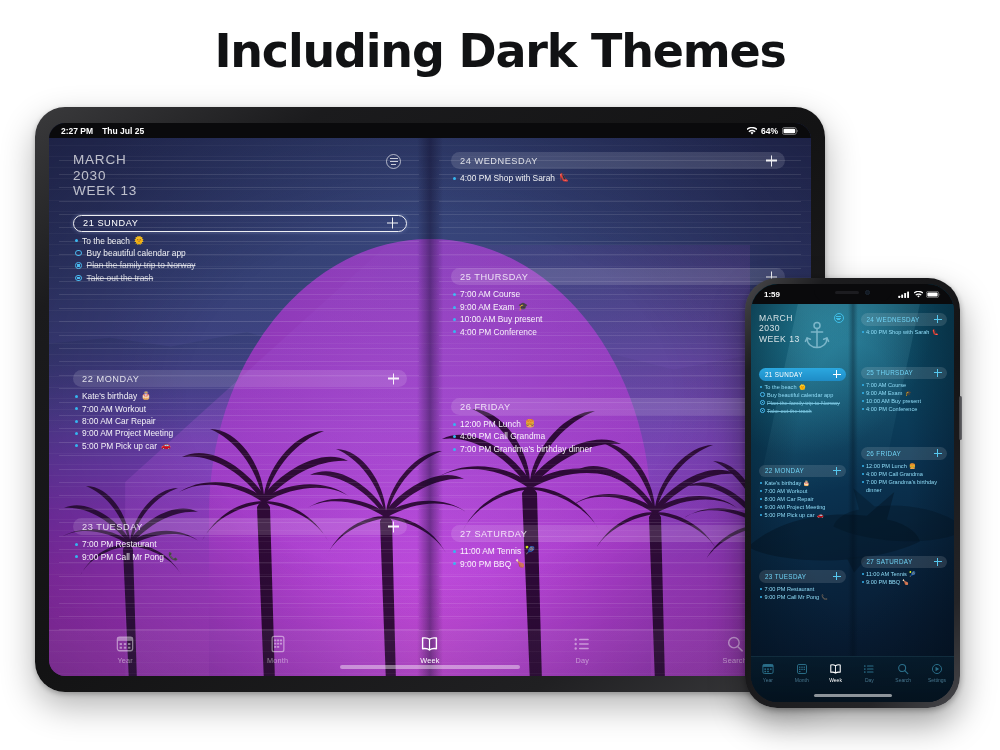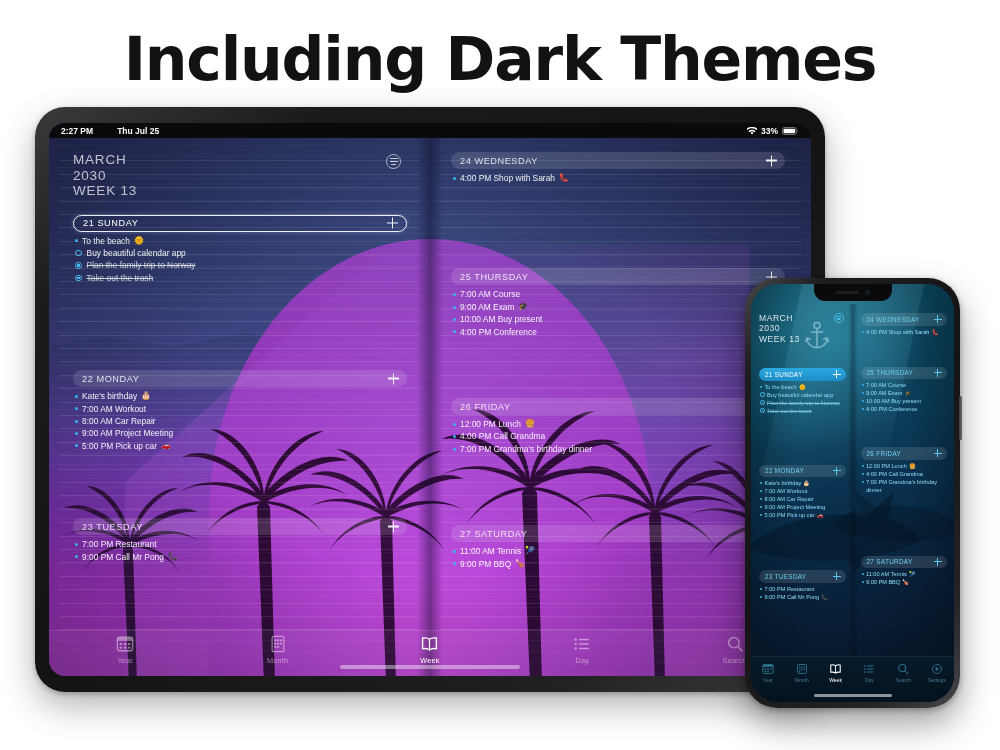--- a/index.html
+++ b/index.html
@@ -9,21 +9,21 @@
     font-family: "Liberation Sans", sans-serif;
     overflow: hidden;
   }
 
   
   #headline {
     position: absolute; top: 24px; left: 0; width: 1000px;
     text-align: center;
     font-family: "DejaVu Sans", sans-serif;
     font-weight: 700;
-    font-size: 60px;
+    font-size: 46px;
     letter-spacing: -1.2px;
     color: #111214;
   }
 
   
   #ipad {
     position: absolute; left: 35px; top: 107px;
     width: 790px; height: 585px;
     background: linear-gradient(145deg,#3a3a3c 0%,#1b1b1d 18%,#131314 50%,#202022 82%,#3d3d40 100%);
     border-radius: 30px;
@@ -40,21 +40,21 @@
 
   
   .ipad-status {
     position: absolute; top:0; left:0; right:0; height: 15px;
     background: #0a0a0c;
     display:flex; align-items:center; justify-content: space-between;
     padding: 0 12px;
     color:#fff; font-size: 8.5px; font-weight: 700;
     z-index: 40;
   }
-  .ipad-status .left { display:flex; gap: 24px; }
+  .ipad-status .left { display:flex; gap: 9px; }
   .ipad-status .right { display:flex; align-items:center; gap: 4px; }
 
   
   .wall { position:absolute; inset:0; }
   .wall-sky {
     position:absolute; inset:0;
     background:
       linear-gradient(180deg,
         #27305c 0%, #2b3463 14%, #313a6d 28%,
         #3c3f7d 40%, #523f95 52%, #6a3aa8 62%,
@@ -436,21 +436,21 @@
 
     <div class="ipad-status">
       <div class="left">
         <span>2:27 PM</span>
         <span>Thu Jul 25</span>
       </div>
       <div class="right">
         <svg width="10" height="8" viewBox="0 0 12 9" fill="#fff">
           <path d="M6 8.6 4.2 6.6a2.7 2.7 0 0 1 3.6 0zM6 4.7c-1.2 0-2.3.45-3.1 1.2L1.7 4.7A6.3 6.3 0 0 1 6 3c1.7 0 3.2.65 4.3 1.7L9.1 5.9A4.5 4.5 0 0 0 6 4.7zM6 1.1C3.9 1.1 2 1.9.6 3.3L-.5 2.1A9.2 9.2 0 0 1 6-.5c2.6 0 4.9 1 6.5 2.6l-1.1 1.2A7.8 7.8 0 0 0 6 1.1z"></path>
         </svg>
-        <span>33%</span>
+        <span>64%</span>
         <svg width="17" height="8" viewBox="0 0 22 10">
           <rect x=".5" y=".5" width="18" height="9" rx="2.4" fill="none" stroke="#fff" stroke-opacity=".55"></rect>
           <rect x="2" y="2" width="15" height="6" rx="1.4" fill="#fff"></rect>
           <path d="M20 3.5v3c.9-.3.9-2.7 0-3z" fill="#fff" fill-opacity=".55"></path>
         </svg>
       </div>
     </div>
 
     <div class="pages">
 
@@ -717,20 +717,39 @@
         <path d="M118 92 L126 108 L142 90 Z" fill="#03121f" opacity=".85"></path>
       </svg>
       <svg class="shark2" viewBox="0 0 200 110">
         <path d="M190 76 C160 50 110 38 60 44 L30 18 L38 48 C18 52 4 62 2 72 C30 86 80 96 130 92 C154 90 178 84 190 76 Z" fill="#02101c" opacity=".8"></path>
       </svg>
       <div class="ocean-vig"></div>
     </div>
 
     <div class="ip-fold"></div>
 
+    <div class="ip-status">
+      <span>1:59</span>
+      <span class="right">
+        <svg width="13" height="7" viewBox="0 0 16 9" fill="#fff">
+          <rect x="0" y="6" width="2.4" height="3" rx=".6"></rect>
+            <rect x="3.8" y="4.4" width="2.4" height="4.6" rx=".6"></rect>
+            <rect x="7.6" y="2.6" width="2.4" height="6.4" rx=".6"></rect>
+            <rect x="11.4" y=".6" width="2.4" height="8.4" rx=".6"></rect>
+        </svg>
+        <svg width="9" height="7" viewBox="0 0 12 9" fill="#fff">
+          <path d="M6 8.6 4.2 6.6a2.7 2.7 0 0 1 3.6 0zM6 4.7c-1.2 0-2.3.45-3.1 1.2L1.7 4.7A6.3 6.3 0 0 1 6 3c1.7 0 3.2.65 4.3 1.7L9.1 5.9A4.5 4.5 0 0 0 6 4.7zM6 1.1C3.9 1.1 2 1.9.6 3.3L-.5 2.1A9.2 9.2 0 0 1 6-.5c2.6 0 4.9 1 6.5 2.6l-1.1 1.2A7.8 7.8 0 0 0 6 1.1z"></path>
+        </svg>
+        <svg width="15" height="7" viewBox="0 0 22 10">
+          <rect x=".5" y=".5" width="18" height="9" rx="2.4" fill="none" stroke="#fff" stroke-opacity=".55"></rect>
+          <rect x="2" y="2" width="15" height="6" rx="1.4" fill="#fff"></rect>
+          <path d="M20 3.5v3c.9-.3.9-2.7 0-3z" fill="#fff" fill-opacity=".55"></path>
+        </svg>
+      </span>
+    </div>
     <div class="notch">
       <span class="spk"></span>
         <span class="cam"></span>
     </div>
 
     <div class="ip-pages">
 
       <div class="ip-page">
         <div class="ip-month">
           <div class="mline">MARCH</div>

